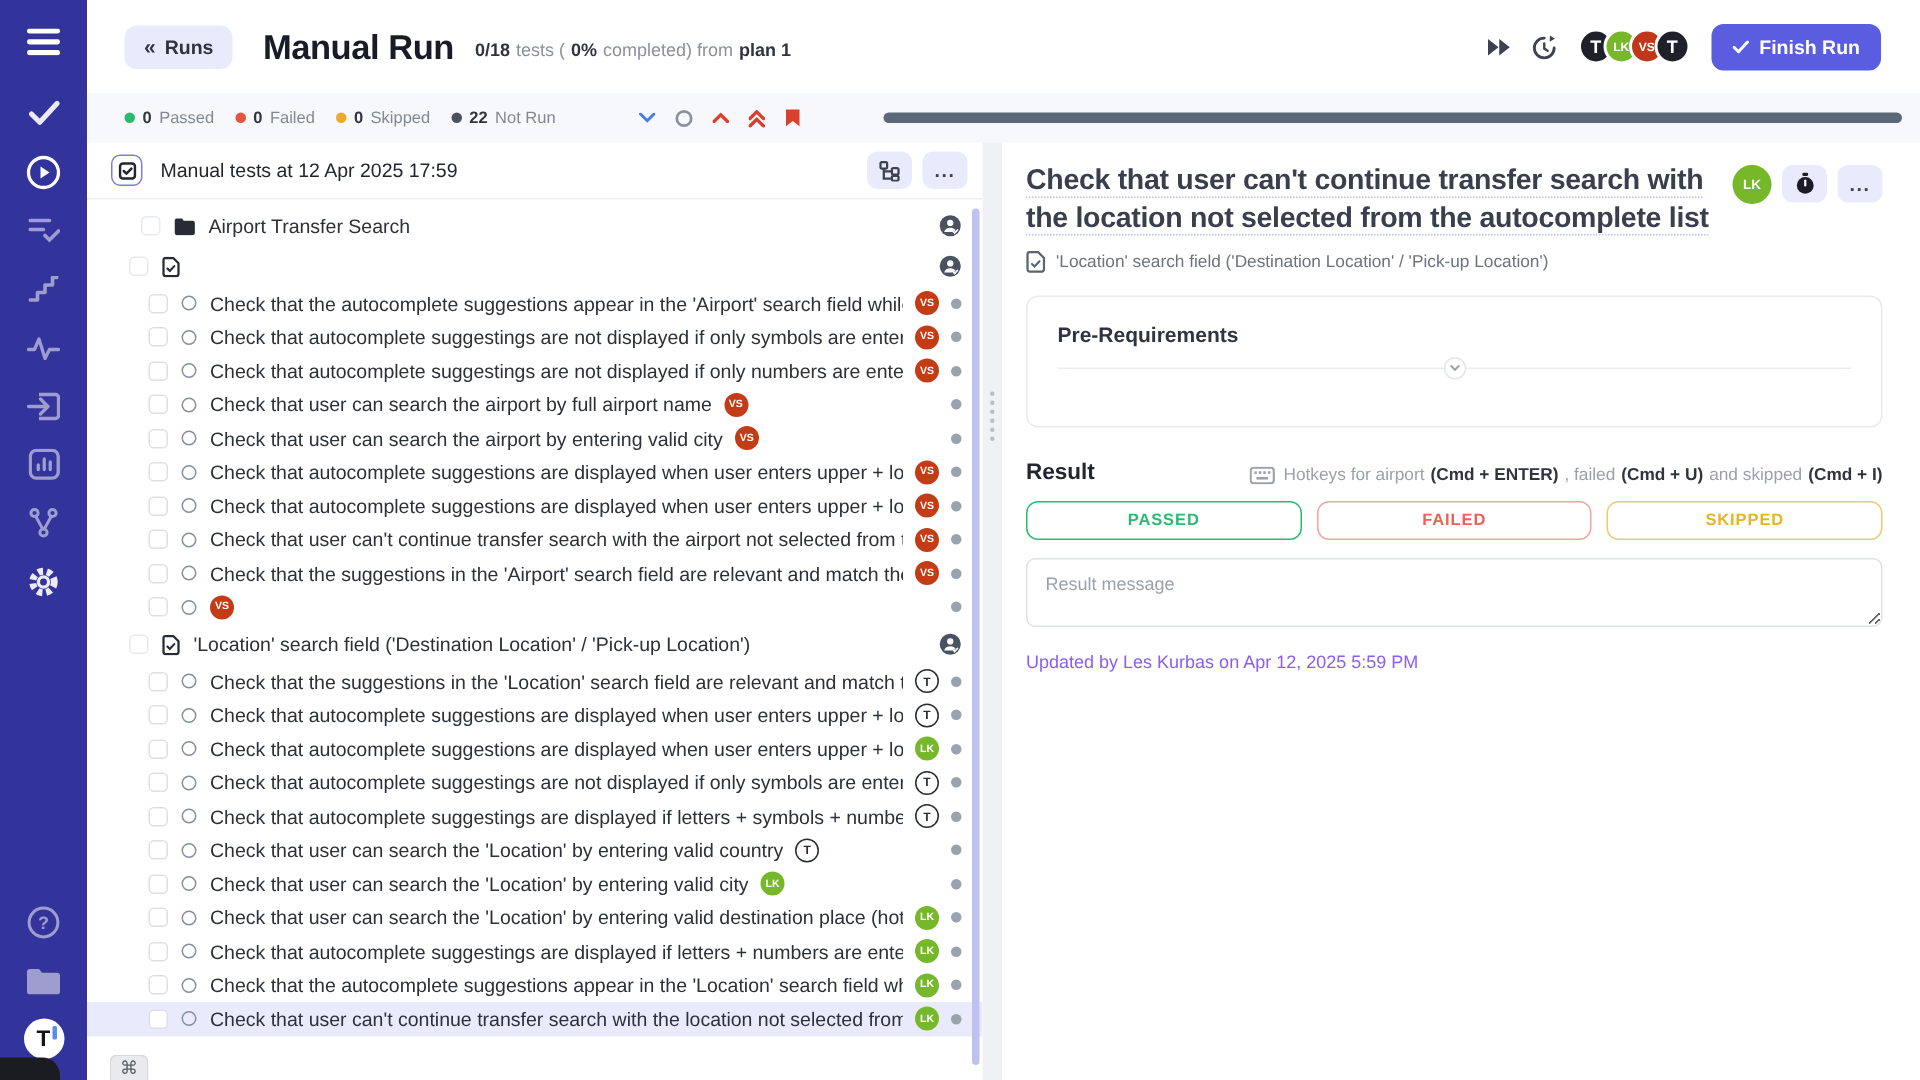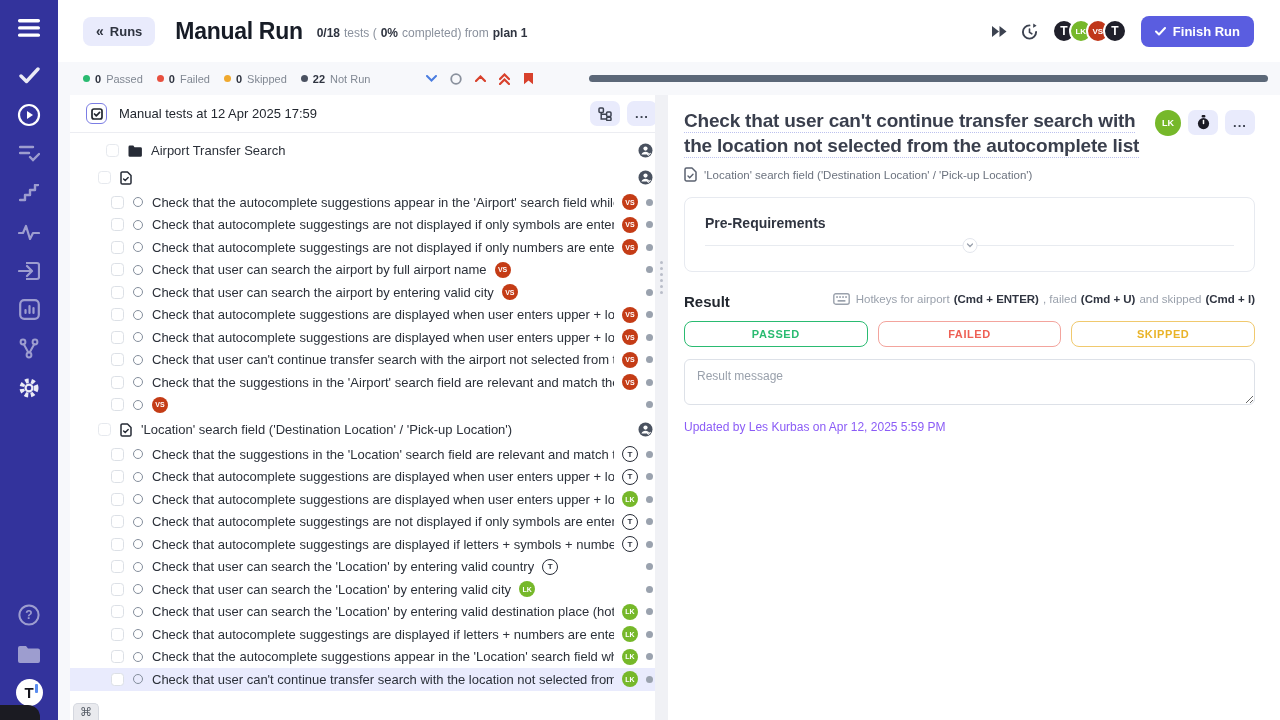--- a/index.html
+++ b/index.html
@@ -37,21 +37,21 @@
   
   .statusrow { position:absolute; left:58px; top:62px; right:0; height:33px; display:flex; align-items:center; padding:0 12px 0 25px; }
   .st-seg { display:flex; align-items:center; gap:5px; font-size:11px; color:#818893; margin-right:14px; }
   .st-dot { width:7px; height:7px; border-radius:50%; }
   .st-seg .cnt { font-weight:700; color:#2f3440; }
   .filter-icons { display:flex; align-items:center; gap:13px; margin-left:42px; }
   .filter-icons .icon-plain { padding:0; }
   .progress-track { flex:1; height:7px; margin-left:55px; background:#5c6878; border-radius:4px; }
 
   
-  .listpanel { position:absolute; left:70px; top:95px; width:597px; bottom:0; background:#fff; overflow:hidden; }
+  .listpanel { position:absolute; left:58px; top:95px; width:597px; bottom:0; background:#fff; overflow:hidden; }
   .list-head { height:38px; display:flex; align-items:center; padding:0 10px 0 16px; border-bottom:1px solid #ecedf2; }
   .selall { width:21px; height:21px; border:1.5px solid #7b7de4; border-radius:6px; background:#fff; display:flex; align-items:center; justify-content:center; cursor:pointer; }
   .list-title { font-size:13px; font-weight:500; color:#22272f; margin-left:12px; }
   .list-head-right { margin-left:auto; display:flex; gap:7px; }
   .sq-btn { width:30px; height:25px; border:none; border-radius:7px; background:#e9ebfc; display:flex; align-items:center; justify-content:center; cursor:pointer; color:#3c4250; font-size:13px; font-weight:700; letter-spacing:1px; }
 
   .tree { padding-top:4px; }
   .trow { display:flex; align-items:center; padding-right:14px; font-size:13px; color:#2b3039; cursor:pointer; }
   .trow.folder { height:27px; padding-left:36px; font-weight:500; }
   .trow.section { height:27px; padding-left:28px; }
@@ -76,25 +76,25 @@
   .drag-dots i { width:3px; height:3px; border-radius:50%; background:#b9bdc9; }
 
   
   .detail { position:absolute; left:668px; top:95px; right:0; bottom:0; background:#fff; padding:13px 25px 0 16px; }
   .d-head { display:flex; }
   .d-title { width:482px; font-size:19px; line-height:25px; font-weight:600; color:#3a3f4d; letter-spacing:-.2px; cursor:text; }
   .d-title span { text-decoration:underline dotted #bcc1ee; text-underline-offset:5px; text-decoration-thickness:1px; }
   .d-head-right { margin-left:auto; display:flex; gap:7px; align-items:flex-start; padding-top:2px; }
   .d-avatar { width:26px; height:26px; border-radius:50%; background:#76b82a; color:#fff; font-size:9px; font-weight:700; display:flex; align-items:center; justify-content:center; cursor:pointer; }
   .d-suite { display:flex; align-items:center; gap:7px; margin-top:9px; font-size:11.5px; color:#6c737f; }
-  .prereq-card { margin-top:15px; border:1px solid #e7eaf0; border-radius:8px; height:75px; padding:17px 20px 0; position:relative; }
+  .prereq-card { margin-top:15px; border:1px solid #e7eaf0; border-radius:8px; height:88px; padding:17px 20px 0; position:relative; }
   .prereq-label { font-size:14px; font-weight:700; color:#2f3440; }
   .prereq-div { position:absolute; left:20px; right:20px; top:47px; border-top:1px solid #e8ebf0; }
   .prereq-chev { position:absolute; left:50%; top:-8px; transform:translateX(-50%); width:15px; height:15px; background:#fff; border:1px solid #e3e6ed; border-radius:50%; display:flex; align-items:center; justify-content:center; cursor:pointer; }
-  .result-head { margin-top:21px; display:flex; align-items:flex-start; justify-content:space-between; }
+  .result-head { margin-top:21px; display:flex; align-items:flex-end; justify-content:space-between; }
   .result-label { font-size:15px; font-weight:700; color:#22272f; }
   .hotkeys { display:flex; align-items:center; gap:4px; font-size:11.5px; color:#9aa1ac; }
   .hotkeys .b { color:#2f3440; font-weight:700; }
   .hotkeys svg { margin-right:2px; }
   .verdicts { display:flex; gap:10px; margin-top:11px; }
   .vbtn { flex:1; height:26px; background:#fff; border-radius:8px; font-size:11px; font-weight:700; letter-spacing:.6px; cursor:pointer; }
   .vbtn.passed { border:1.5px solid #2abb71; color:#2abb71; }
   .vbtn.failed { border:1.5px solid #f3a49d; color:#ee6055; }
   .vbtn.skipped { border:1.5px solid #f0c96e; color:#e9b327; }
   .result-msg { margin-top:12px; width:100%; height:46px; border:1px solid #dde1e8; border-radius:6px; padding:9px 12px; font-size:12px; font-family:inherit; color:#2b3039; resize:vertical; }

